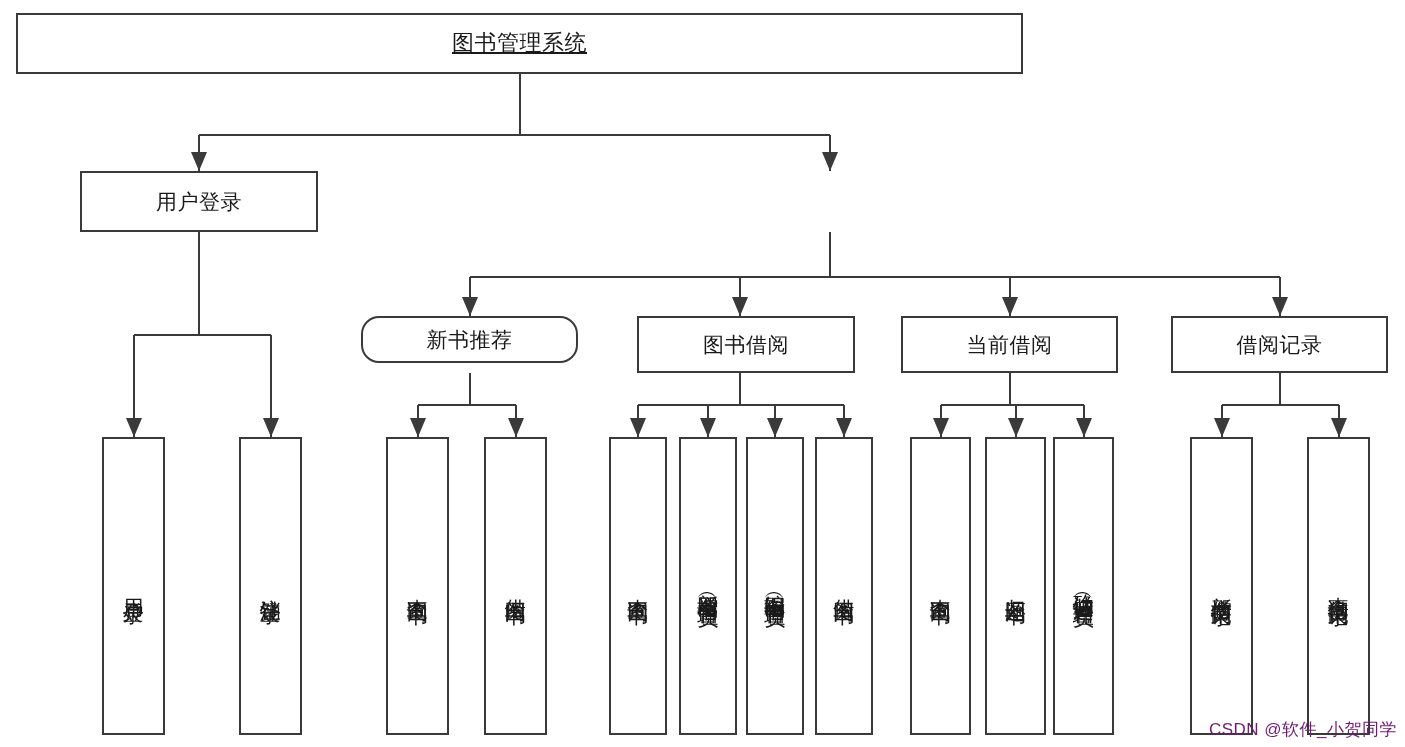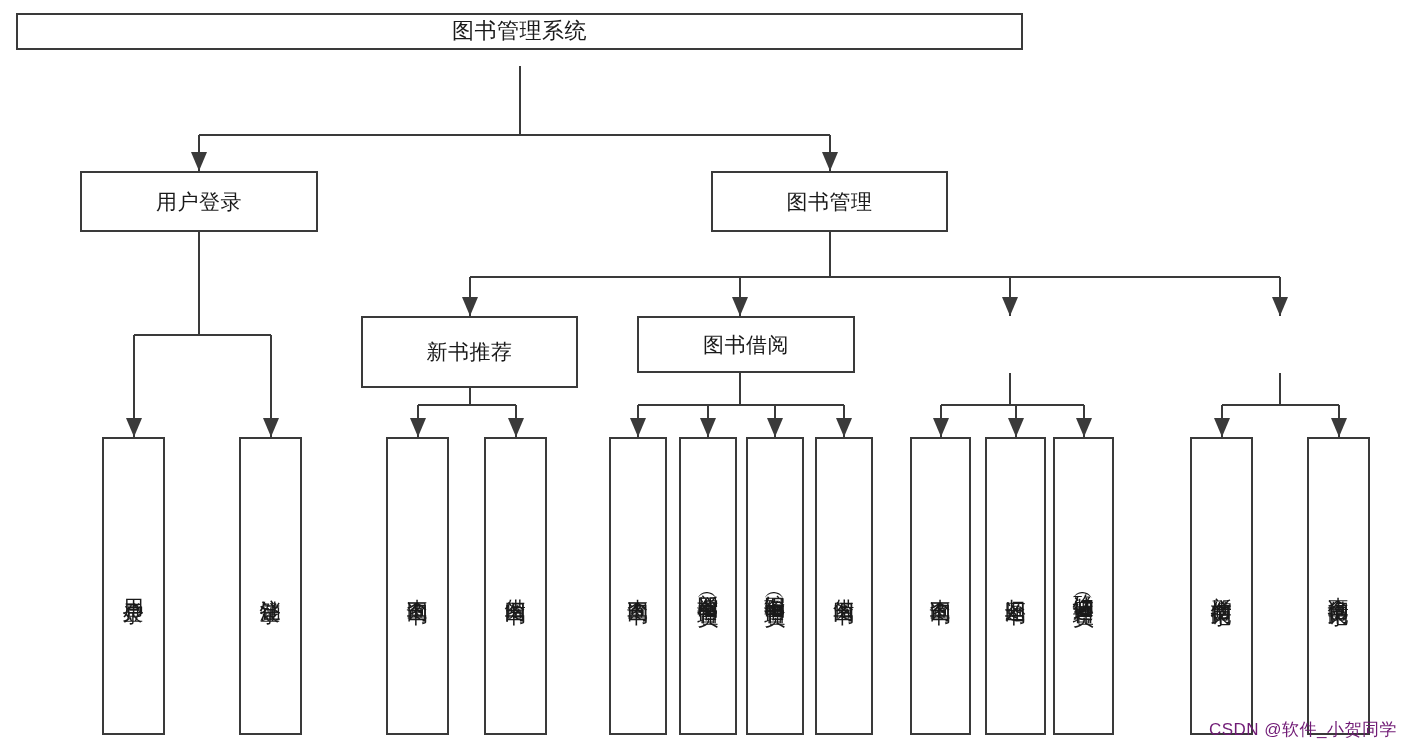--- a/index.html
+++ b/index.html
@@ -121,36 +121,39 @@
       <line x1="1084" y1="405" x2="1084" y2="437" stroke="#3a3a3a" stroke-width="2.6" shape-rendering="crispEdges"></line>
       <polygon points="1076,418 1092,418 1084,437" fill="#3a3a3a"></polygon>
       <line x1="1280" y1="373" x2="1280" y2="405" stroke="#3a3a3a" stroke-width="2.6" shape-rendering="crispEdges"></line>
       <line x1="1222" y1="405" x2="1339" y2="405" stroke="#3a3a3a" stroke-width="2.6" shape-rendering="crispEdges"></line>
       <line x1="1222" y1="405" x2="1222" y2="437" stroke="#3a3a3a" stroke-width="2.6" shape-rendering="crispEdges"></line>
       <polygon points="1214,418 1230,418 1222,437" fill="#3a3a3a"></polygon>
       <line x1="1339" y1="405" x2="1339" y2="437" stroke="#3a3a3a" stroke-width="2.6" shape-rendering="crispEdges"></line>
       <polygon points="1331,418 1347,418 1339,437" fill="#3a3a3a"></polygon>
     </svg>
 
-  <div class="node node-h node-root" style="left: 16px; top: 13px; width: 1007px; height: 37px;">
+  <div class="node node-h node-root" style="left: 16px; top: 13px; width: 1007px; height: 61px; text-decoration: underline;">
       <span>图书管理系统</span>
     </div>
 
   <div class="node node-h" style="left: 80px; top: 171px; width: 238px; height: 61px;">
       <span>用户登录</span>
     </div>
-  <div class="node node-h" style="left: 711px; top: 171px; width: 237px; height: 61px;">
-      <span>图书管理</span>
-    </div>
 
-  <div class="node node-h" style="left: 361px; top: 316px; width: 217px; height: 72px;">
+  <div class="node node-h" style="left: 361px; top: 316px; width: 217px; height: 47px; border-radius: 18px;">
       <span>新书推荐</span>
     </div>
   <div class="node node-h" style="left: 631px; top: 316px; width: 218px; height: 57px; margin-left: 6px;">
       <span>图书借阅</span>
+    </div>
+  <div class="node node-h" style="left: 901px; top: 316px; width: 217px; height: 57px;">
+      <span>当前借阅</span>
+    </div>
+  <div class="node node-h" style="left: 1171px; top: 316px; width: 217px; height: 57px;">
+      <span>借阅记录</span>
     </div>
 
   <div class="node leaf" style="left: 102px; top: 437px; width: 63px; height: 298px;">
       <span class="node-v-text">用户登录</span>
     </div>
   <div class="node leaf" style="left: 239px; top: 437px; width: 63px; height: 298px;">
       <span class="node-v-text">注销登录</span>
     </div>
   <div class="node leaf" style="left: 386px; top: 437px; width: 63px; height: 298px;">
       <span class="node-v-text">查询图书</span>

